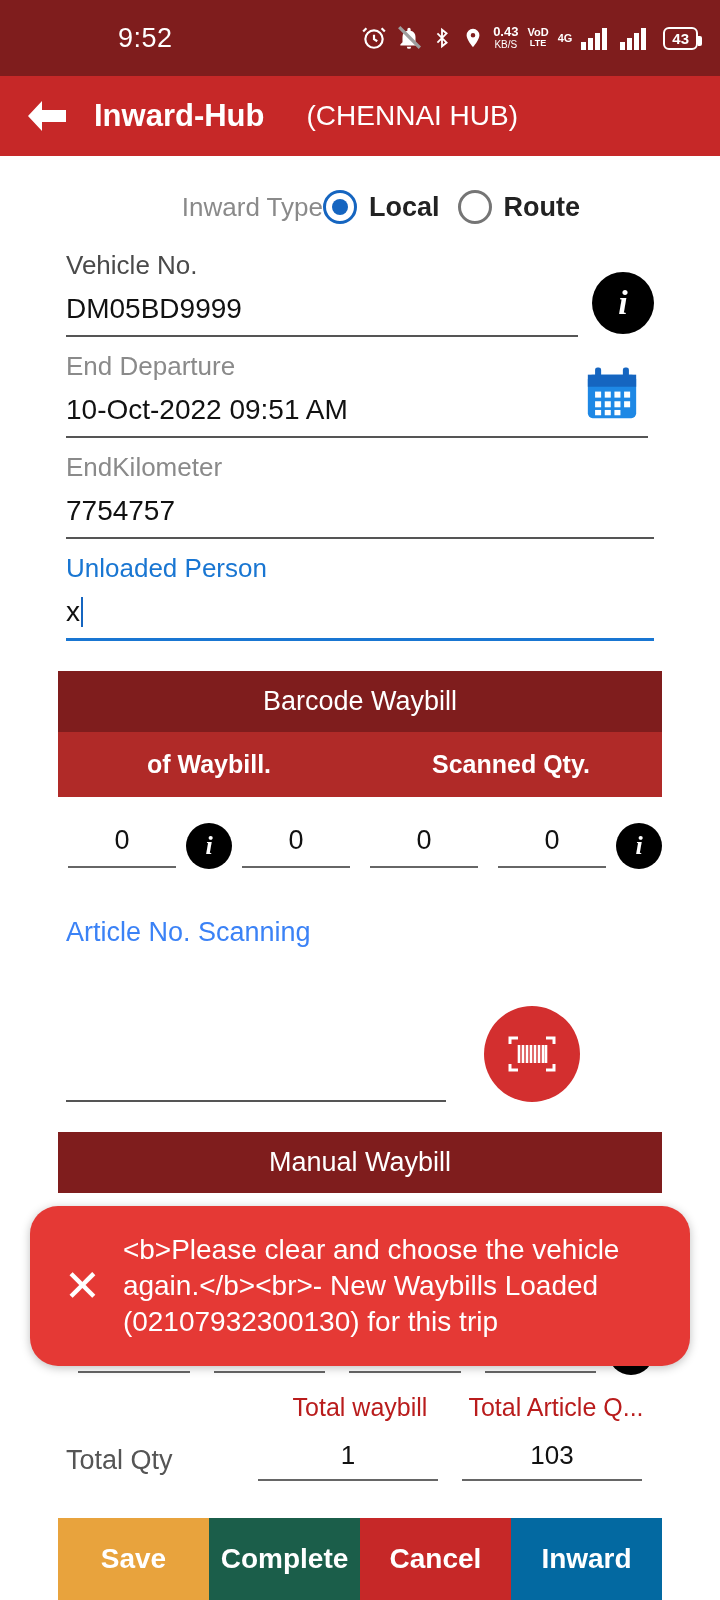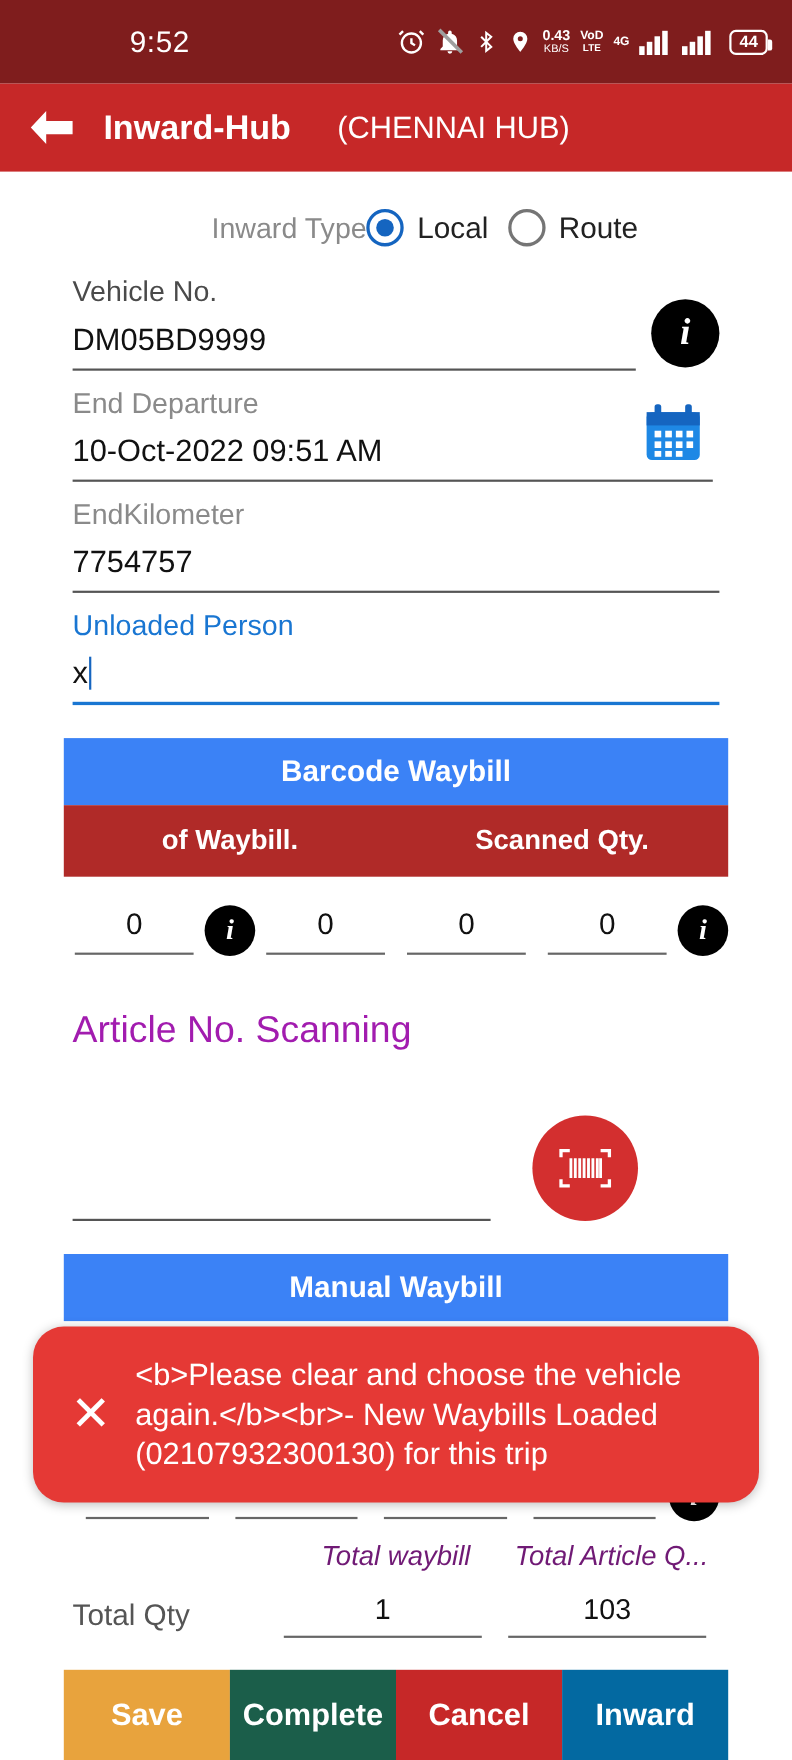--- a/index.html
+++ b/index.html
@@ -53,21 +53,21 @@
   .label-blue { color: #1976d2; font-size: 26px; }
   .label-dark { color: #4a4a4a; font-size: 26px; }
   .radios { display: flex; align-items: center; gap: 18px; margin-right: 74px; }
   .radio-group { display: flex; align-items: center; gap: 12px; }
   .radio { width: 34px; height: 34px; border-radius: 50%; border: 3px solid #757575; }
   .radio.on { border-color: #1565c0; position: relative; }
   .radio.on::after {
     content:""; position:absolute; left:6px; top:6px; width:16px; height:16px;
     border-radius:50%; background:#1565c0;
   }
-  .radio-label { font-size: 27px; color:#222; }
+  .radio-label { font-size: 27px; color:#222;font-weight:bold; }
 
   .field { margin-bottom: 14px; position: relative; margin-top: 12px; }
   .field .flabel { margin-bottom: 6px; }
   .input-line {
     border-bottom: 2px solid #555; font-size: 28px; color: #111;
     padding: 6px 0 10px 0; min-height: 48px;
   }
   .input-line.focus { border-bottom: 3px solid #1976d2; }
   .caret { display:inline-block; width:2px; height:30px; background:#1565c0; vertical-align:-6px; margin-left:1px;}
 
@@ -76,22 +76,22 @@
     position: absolute; right: 0; top: 22px;
     width: 62px; height: 62px; border-radius: 50%; background: #000; color: #fff;
     display: flex; align-items: center; justify-content: center;
     font-size: 34px; font-weight: bold; font-style: italic; font-family: "Liberation Serif", serif;
   }
   .field.departure .input-line { width: 582px; }
   .cal-icon { position: absolute; right: 10px; top: 14px; }
 
   
   .section-bar {
-    background: #3b82f6; color: #fff; text-align: center;
-    font-size: 27px; font-weight: bold; padding: 15px 0;
+    background: #7f1d1d; color: #fff; text-align: center;
+    font-size: 27px; font-weight: normal; padding: 15px 0;
     margin: 30px 0 0 0;
   }
   .table-head {
     background: #b02a28; color: #fff; display: flex;
     font-size: 25px; font-weight: bold; padding: 18px 0;
   }
   .table-head span { flex: 1; text-align: center; white-space: nowrap; }
   .table-head.clip { overflow: hidden; }
   .table-row {
     display: flex; align-items: center; padding: 26px 0 8px 0; gap: 0;
@@ -100,39 +100,39 @@
     flex: 1; text-align: center; font-size: 27px; color: #111;
     border-bottom: 2px solid #666; margin: 0 10px; padding-bottom: 10px;
   }
   .dot-info {
     width: 46px; height: 46px; border-radius: 50%; background:#000; color:#fff;
     display:flex; align-items:center; justify-content:center; flex:0 0 46px;
     font-size: 26px; font-weight: bold; font-style: italic; font-family:"Liberation Serif", serif;
   }
 
   .scan-block { padding: 40px 66px 0 66px; }
-  .scan-label { font-size: 34px; color: #a21caf; }
+  .scan-label { font-size: 27px; color: #3b82f6; }
   .scan-row { display:flex; align-items:flex-end; justify-content:space-between; margin-top: 58px; }
   .scan-input { width: 380px; border-bottom: 2px solid #555; height: 30px; }
   .scan-fab {
     width: 96px; height: 96px; border-radius: 50%; background: #d32f2f;
     display:flex; align-items:center; justify-content:center; margin-right: 74px;
   }
 
   
   .manual-wrap { padding: 0 66px; margin-top: 30px; }
   .mw-head {
     background: #b02a28; color: #fff; display:flex; font-size: 24px; font-weight: bold;
     padding: 16px 0; text-align:center;
   }
   .mw-head span { flex:1; }
   .mw-row { display:flex; align-items:center; padding: 18px 0 4px; }
   .mw-cell { flex:1; text-align:center; font-size:26px; color:#111; border-bottom:2px solid #666; margin:0 12px; padding-bottom:8px;}
   .mw-sub { display:flex; margin-top: 14px; }
-  .mw-sub span { flex:1; text-align:center; font-size:25px; color:#701a75;font-style:italic; }
+  .mw-sub span { flex:1; text-align:center; font-size:25px; color:#b91c1c; }
   .mw-left-label { font-size: 27px; color:#555; }
 
   
   .toast {
     position: absolute; left: 30px; right: 30px; top: 1206px;
     background: #e53935; color: #fff; border-radius: 28px;
     display: flex; align-items: center; gap: 22px;
     padding: 26px 34px;
     box-shadow: 0 2px 10px rgba(0,0,0,.25);
   }
@@ -202,21 +202,21 @@
         </svg>
       </span>
       <span>
         <svg width="30" height="24" viewBox="0 0 30 24" fill="#fff">
           <rect x="0" y="16" width="5" height="8"></rect>
             <rect x="7" y="12" width="5" height="12"></rect>
           <rect x="14" y="7" width="5" height="17"></rect>
             <rect x="21" y="2" width="5" height="22"></rect>
         </svg>
       </span>
-      <span class="battery">44</span>
+      <span class="battery">43</span>
     </div>
   </div>
 
   <div class="app-bar">
     <span class="back-arrow">
       <svg width="44" height="34" viewBox="0 0 44 34" fill="#fff">
         <path d="M18 2L4 17l14 15v-9h24v-12H18z"></path>
       </svg>
     </span>
     <span class="app-title">Inward-Hub</span>

